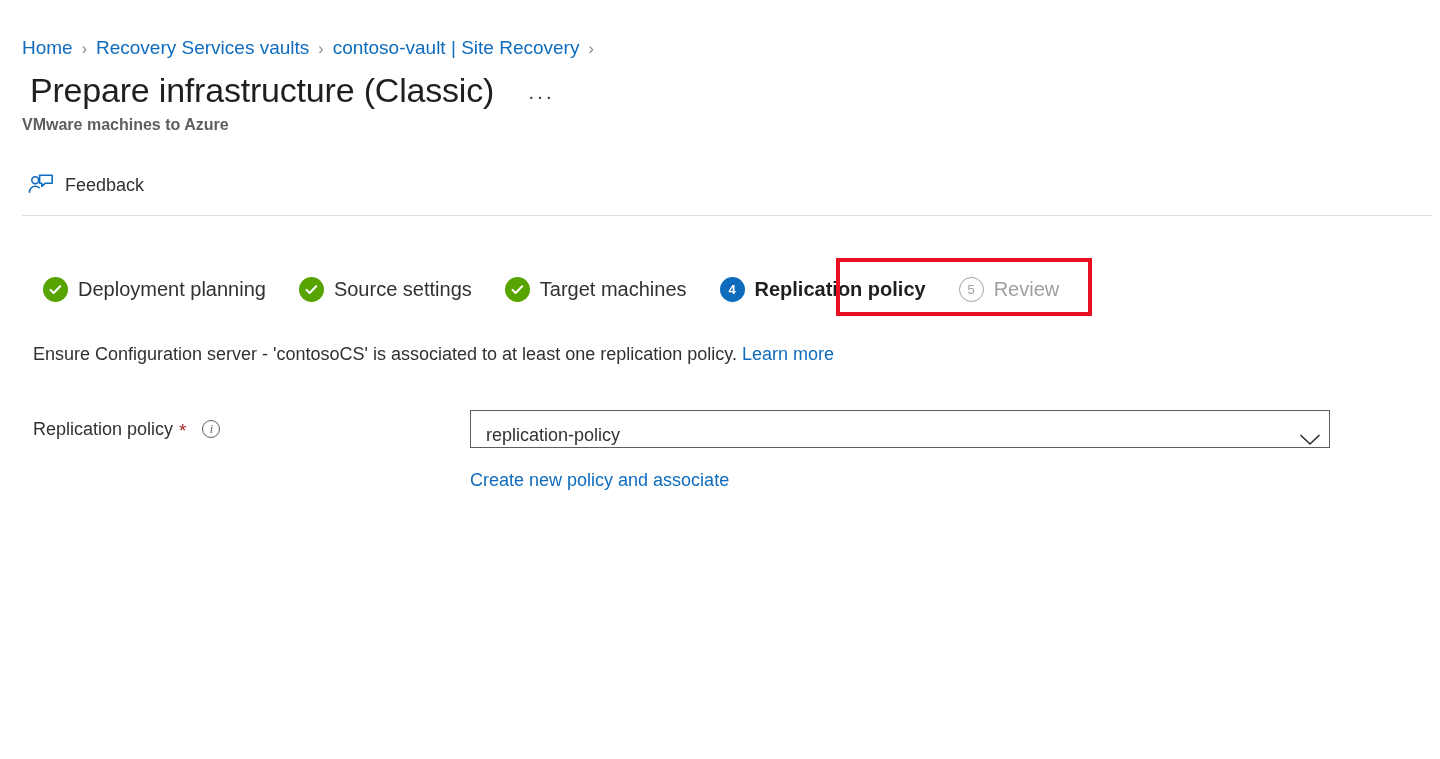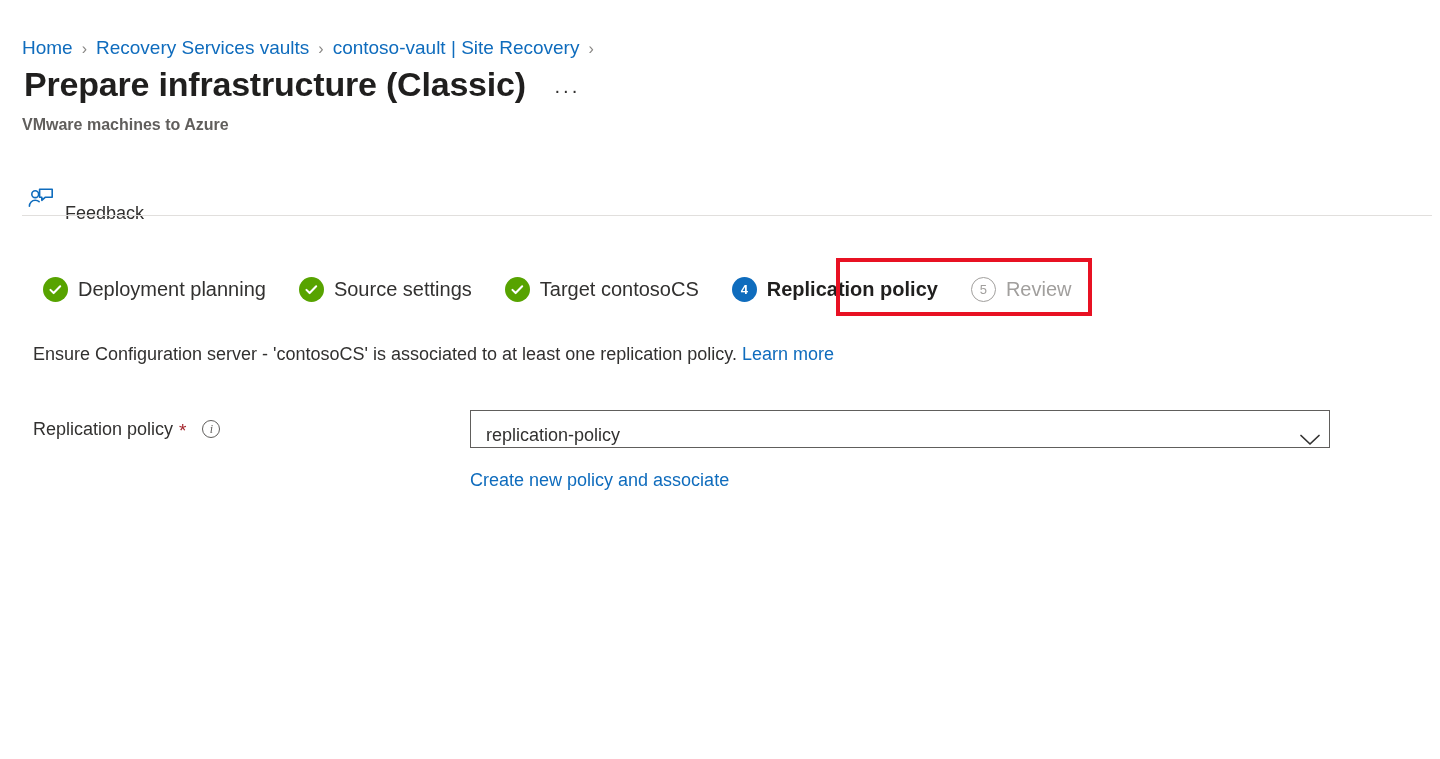--- a/index.html
+++ b/index.html
@@ -44,25 +44,25 @@
   
   .title-row {
     position: absolute;
     left: 20px;
     top: 58px;
     display: flex;
     align-items: center;
   }
   .page-title {
     font-size: 34px;
-    font-weight: 700;
+    font-weight: 400;
     color: #201f1e;
     letter-spacing: -0.2px;
     line-height: 44px;
-    margin: 4px;
+    margin: 10px;
   }
   .more-btn {
     margin-left: 22px;
     width: 30px;
     height: 30px;
     display: flex;
     align-items: center;
     justify-content: center;
     cursor: pointer;
     color: #323130;
@@ -100,21 +100,20 @@
     cursor: pointer;
     border-radius: 2px;
     background: transparent;
     border: none;
     font-family: inherit;
   }
   .cmd-btn .label {
     font-size: 18px;
     color: #323130;
     line-height: 24px;
-    margin-top: 28px;
   }
   .divider {
     position: absolute;
     left: 22px;
     top: 215px;
     width: 1410px;
     height: 1px;
     background: #e1dfdd;
   }
 
@@ -330,21 +329,21 @@
     </span>
     <span class="tab-label">Source settings</span>
   </button>
 
   <button class="tab">
     <span class="step-badge done">
       <svg width="15" height="15" viewBox="0 0 16 16" fill="none" xmlns="http://www.w3.org/2000/svg">
         <path d="M2.6 8.4l3.4 3.4 7-7.2" stroke="#ffffff" stroke-width="2.2" stroke-linecap="round" stroke-linejoin="round"></path>
       </svg>
     </span>
-    <span class="tab-label">Target contosoCS</span>
+    <span class="tab-label">Target machines</span>
   </button>
 
   <button class="tab is-active">
     <span class="step-badge current">4</span>
     <span class="tab-label">Replication policy</span>
   </button>
 
   <button class="tab is-disabled">
     <span class="step-badge pending">5</span>
     <span class="tab-label">Review</span>

